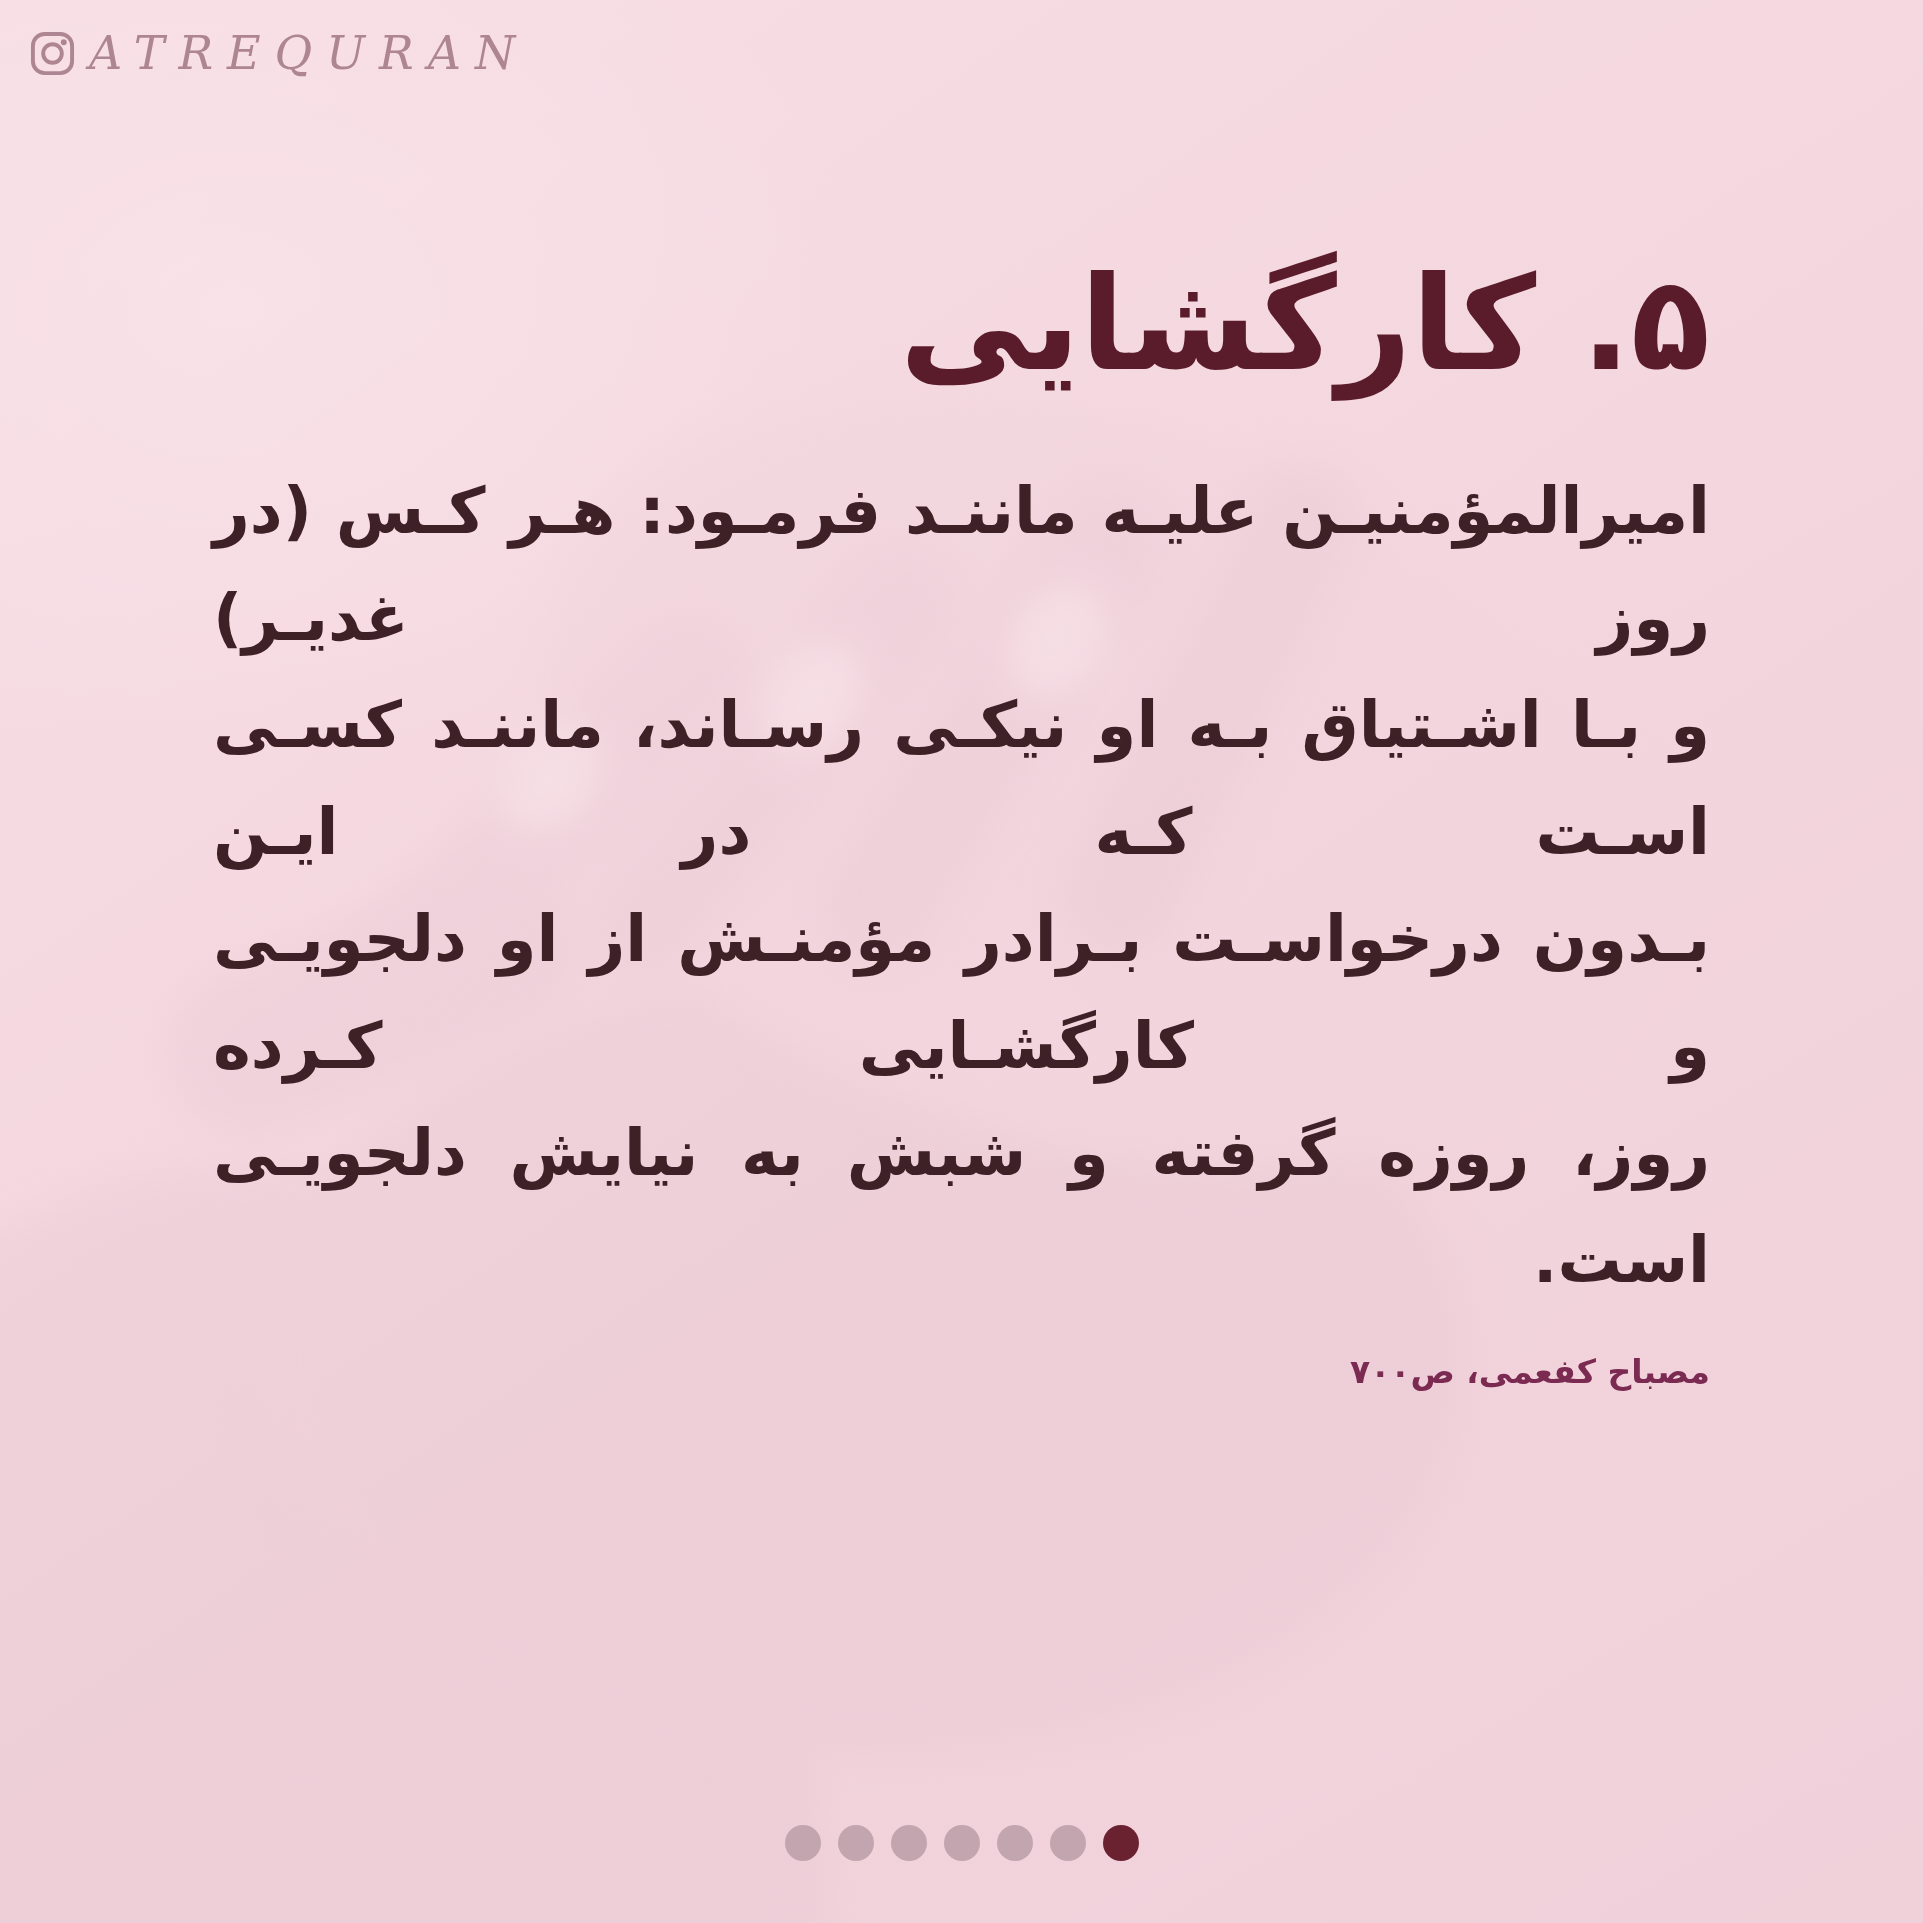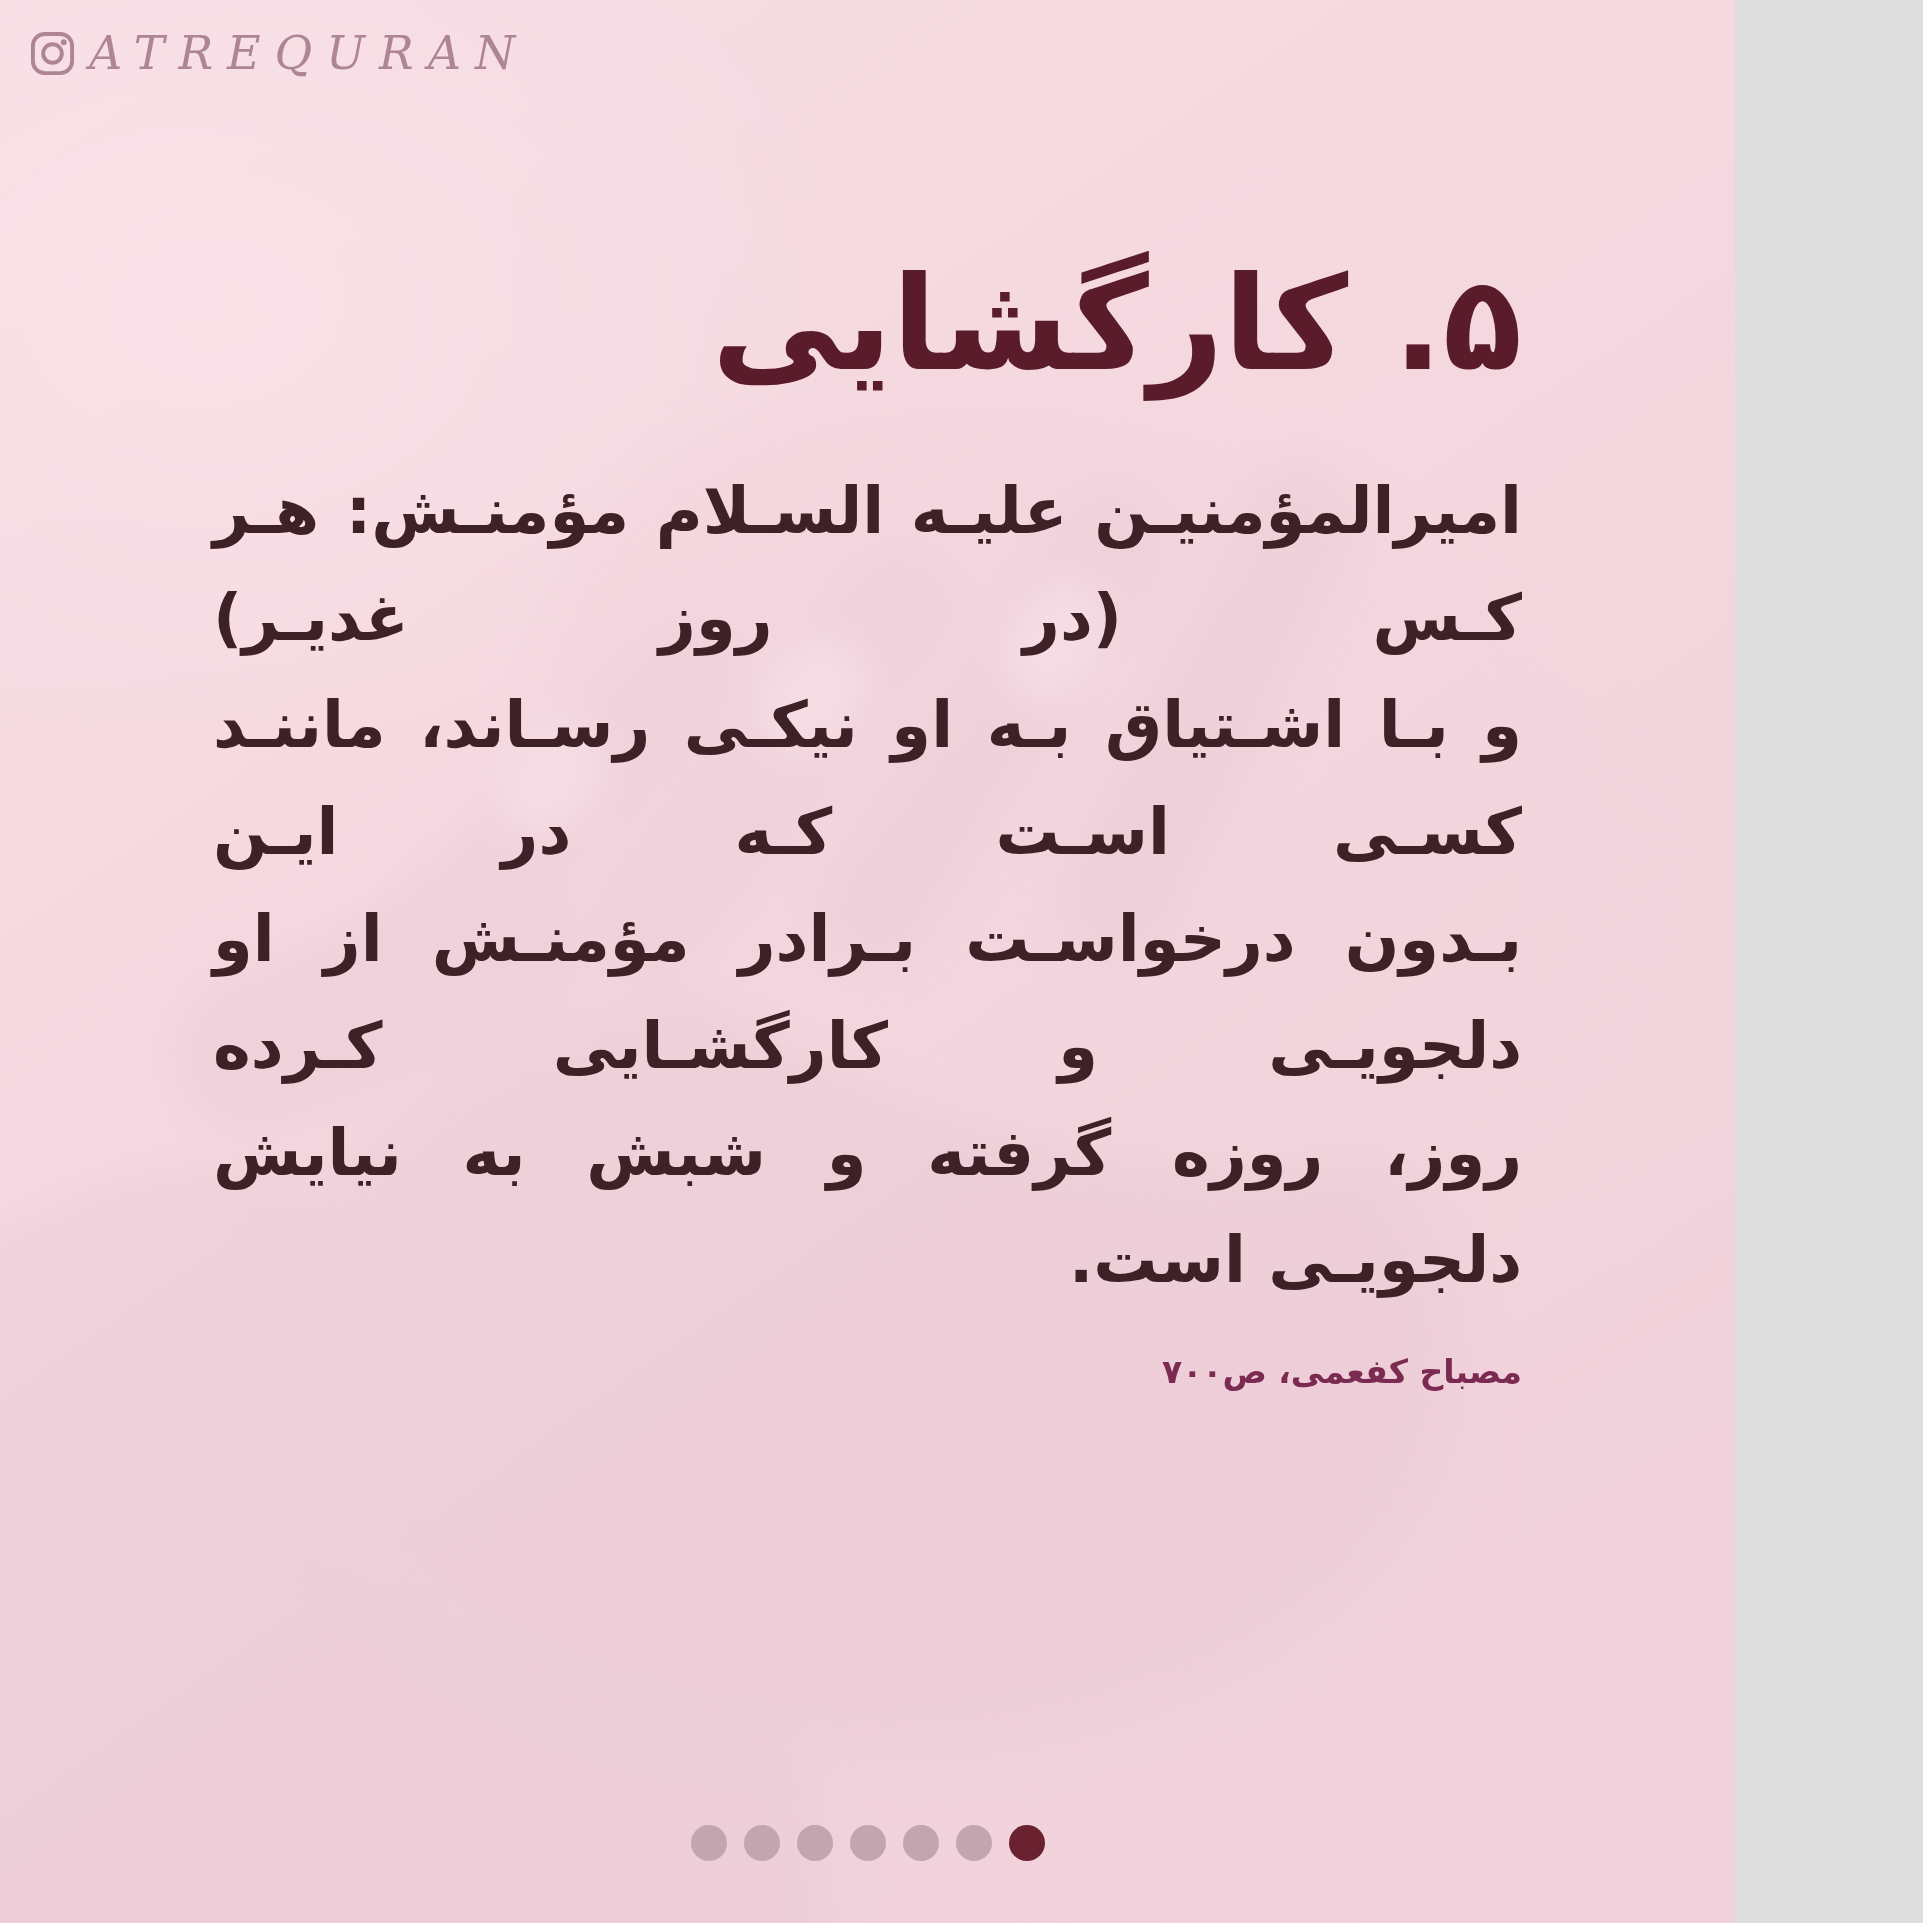--- a/index.html
+++ b/index.html
@@ -11,21 +11,21 @@
     --title-maroon:#5a1b2a;
     --body-dark:#3e2127;
     --citation-plum:#7b2a51;
     --watermark-mauve:#ae8693;
     --dot-inactive:#c2a5ae;
     --dot-active:#6a2231;
   }
   html,body{margin:0;padding:0;background:#ddd;}
   .canvas{
     position:relative;
-    width:1735px;height:1923px;
+    width:1923px;height:1923px;
     overflow:hidden;
     font-family:"DejaVu Sans",sans-serif;
     background:
       radial-gradient(1058px 774px at 12% 16%, var(--bg-pink-light) 0%, rgba(251,231,236,0) 60%),
       linear-gradient(150deg,#f6dbe2 0%, var(--bg-pink) 55%, #efd0d9 100%);
   }
 
   
   .bg{position:absolute;inset:0;}
   .shape{position:absolute;filter:blur(21px);}
@@ -128,21 +128,21 @@
     <svg viewBox="0 0 48 48" fill="none" aria-hidden="true">
       <rect x="4" y="4" width="40" height="40" rx="12" stroke="currentColor" stroke-width="4"></rect>
       <circle cx="24" cy="24" r="9.5" stroke="currentColor" stroke-width="4"></circle>
       <circle cx="35.5" cy="12.5" r="3" fill="currentColor"></circle>
     </svg>
     <span class="handle">ATREQURAN</span>
   </header>
 
   <main class="content">
     <h1 class="title">۵. کارگشایی</h1>
-    <p class="line">امیرالمؤمنیـن علیـه السـلام مؤمنـش: هـر کـس (در روز غدیـر)</p>
+    <p class="line">امیرالمؤمنیـن علیـه ماننـد فرمـود: هـر کـس (در روز غدیـر)</p>
     <p class="line">و بـا اشـتیاق بـه او نیکـی رسـاند، ماننـد کسـی اسـت کـه در ایـن</p>
     <p class="line">بـدون درخواسـت بـرادر مؤمنـش از او دلجویـی و کارگشـایی کـرده</p>
     <p class="line last">روز، روزه گرفته و شبش به نیایش دلجویـی است.</p>
     <p class="source">مصباح کفعمی، ص۷۰۰</p>
   </main>
 
   <nav class="dots">
       <span class="dot"></span>
       <span class="dot"></span>
       <span class="dot"></span>

